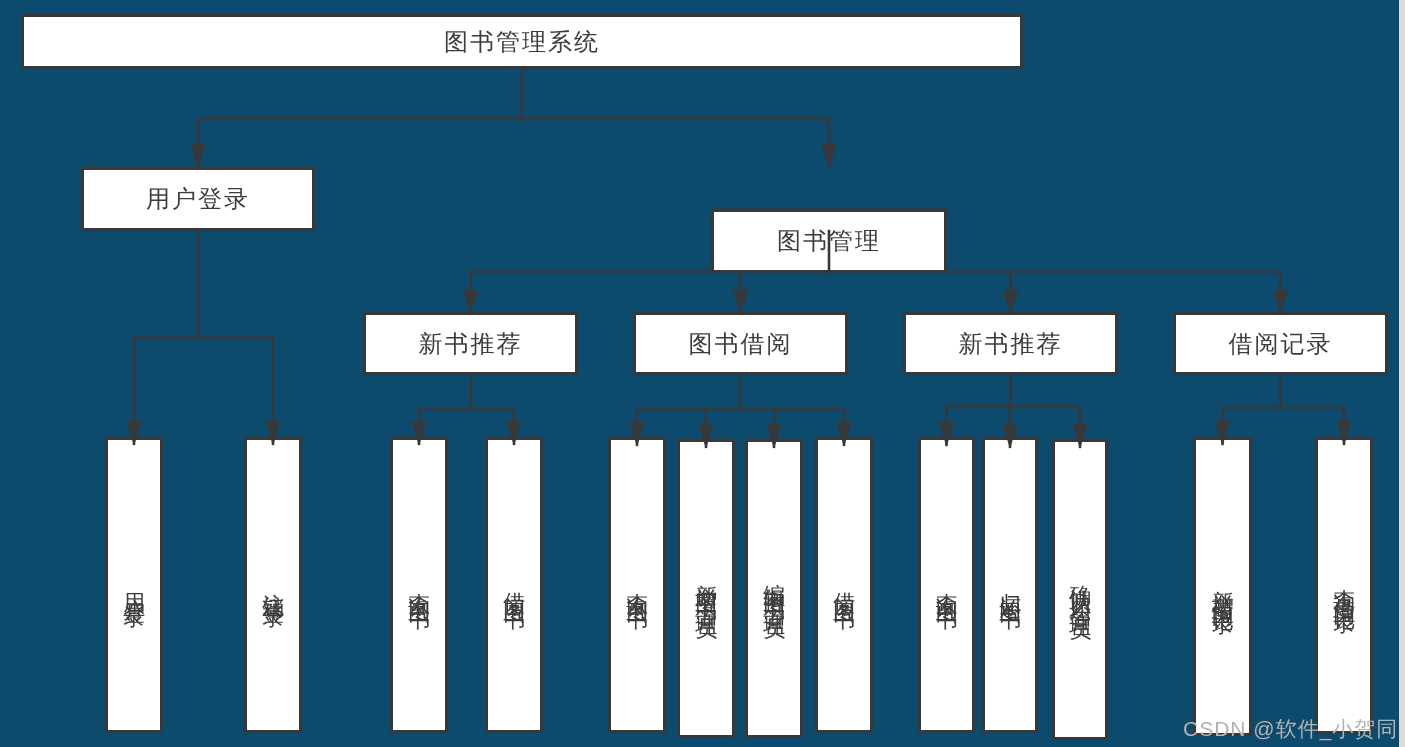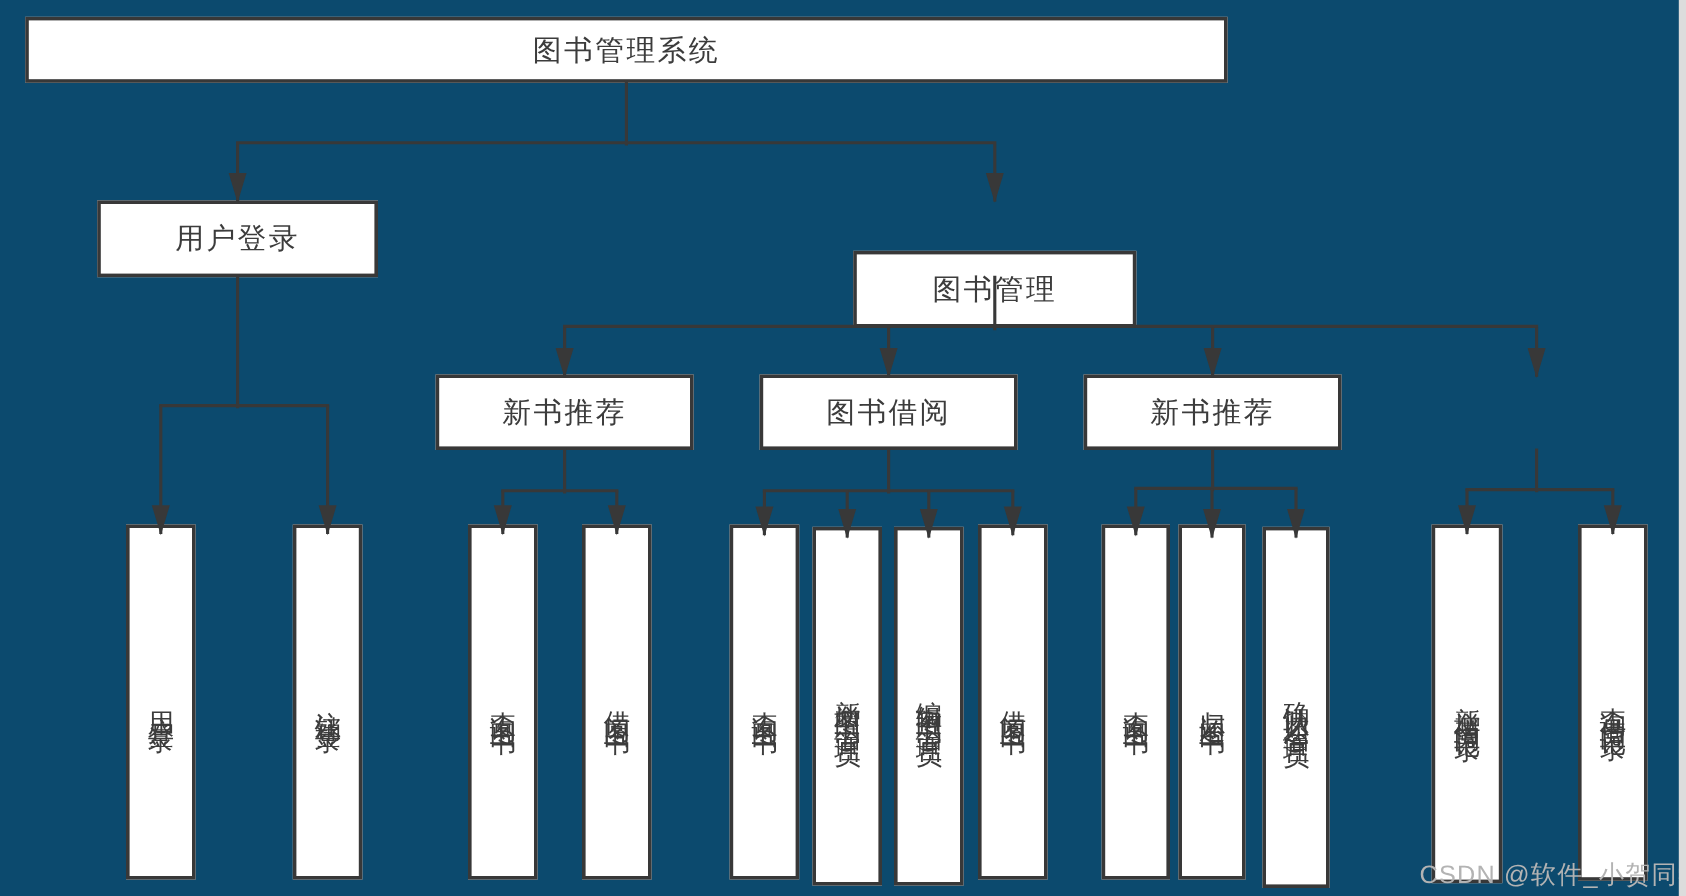--- a/index.html
+++ b/index.html
@@ -88,20 +88,23 @@
 
   <div class="hbox" style="left:633px; top:312px; width:215px; height:63px;">
     <span>图书借阅</span>
   </div>
   <div class="hbox" style="left:363px; top:312px; width:215px; height:63px;">
     <span>新书推荐</span>
   </div>
   <div class="hbox" style="left:903px; top:312px; width:215px; height:63px;">
     <span>新书推荐</span>
   </div>
+  <div class="hbox" style="left:1173px; top:312px; width:215px; height:63px;">
+    <span>借阅记录</span>
+  </div>
 
   <div class="vbox" style="left:105px; top:437px; width:58px; height:296px;">
     <span class="vtext">用户登录</span>
   </div>
   <div class="vbox" style="left:244px; top:437px; width:58px; height:296px;">
     <span class="vtext">注销登录</span>
   </div>
 
   <div class="vbox" style="left:390px; top:437px; width:58px; height:296px;">
     <span class="vtext">查询图书</span>

